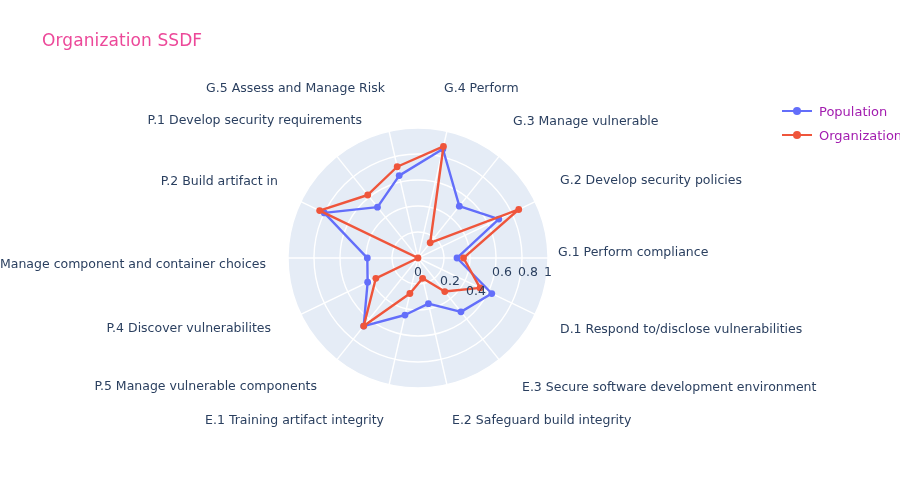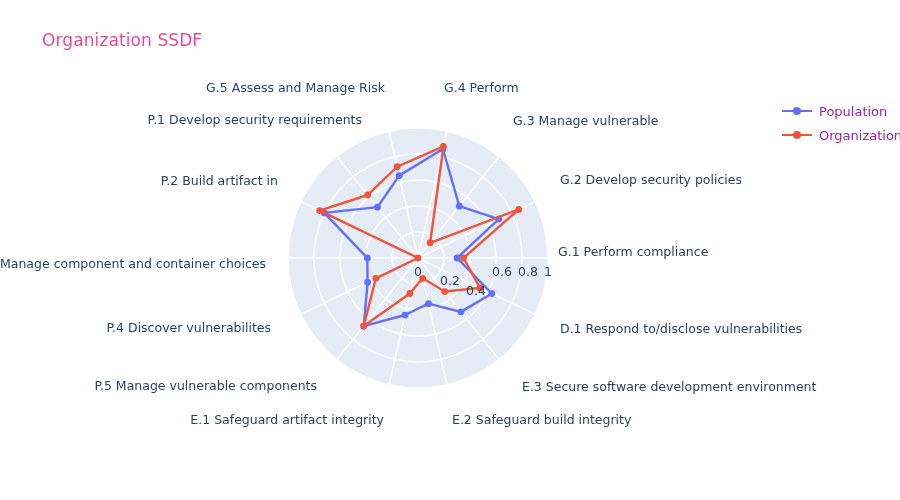--- a/index.html
+++ b/index.html
@@ -158,21 +158,21 @@
       <div class="cat-label" style="top: 244px; left: 558px;">G.1 Perform compliance</div>
       <div class="cat-label" style="top: 172px; left: 560px;">G.2 Develop security policies</div>
       <div class="cat-label" style="top: 113px; left: 513px;">G.3 Manage vulnerable</div>
       <div class="cat-label" style="top: 80px; left: 444px;">G.4 Perform</div>
       <div class="cat-label" style="top: 80px; left: 0px; width: 385px; text-align: right;">G.5 Assess and Manage Risk</div>
       <div class="cat-label" style="top: 112px; left: 0px; width: 318px; text-align: right; margin-left: 44px;">P.1 Develop security requirements</div>
       <div class="cat-label" style="top: 173px; left: 0px; width: 278px; text-align: right;">P.2 Build artifact in</div>
       <div class="cat-label" style="top: 256px; left: 0px; width: 260px; text-align: right;">Manage component and container choices</div>
       <div class="cat-label" style="top: 320px; left: 0px; width: 271px; text-align: right;">P.4 Discover vulnerabilites</div>
       <div class="cat-label" style="top: 378px; left: 0px; width: 317px; text-align: right;">P.5 Manage vulnerable components</div>
-      <div class="cat-label" style="top: 412px; left: 0px; width: 384px; text-align: right;">E.1 Safeguard artifact integrity</div>
+      <div class="cat-label" style="top: 412px; left: 0px; width: 384px; text-align: right;">E.1 Training artifact integrity</div>
       <div class="cat-label" style="top: 412px; left: 452px;">E.2 Safeguard build integrity</div>
       <div class="cat-label" style="top: 379px; left: 522px;">E.3 Secure software development environment</div>
       <div class="cat-label" style="top: 321px; left: 560px;">D.1 Respond to/disclose vulnerabilities</div>
     </div>
   <div id="tick-labels">
       <div class="tick-label" style="left: 414px; top: 264px;">0</div>
       <div class="tick-label" style="left: 440px; top: 264px; margin-top: 9px;">0.2</div>
       <div class="tick-label" style="left: 466px; top: 276px; margin-top: 7px;">0.4</div>
       <div class="tick-label" style="left: 492px; top: 264px;">0.6</div>
       <div class="tick-label" style="left: 518px; top: 264px;">0.8</div>

